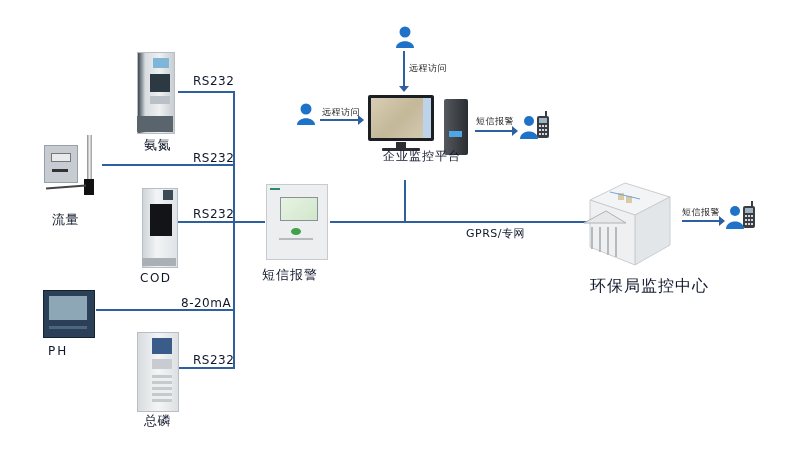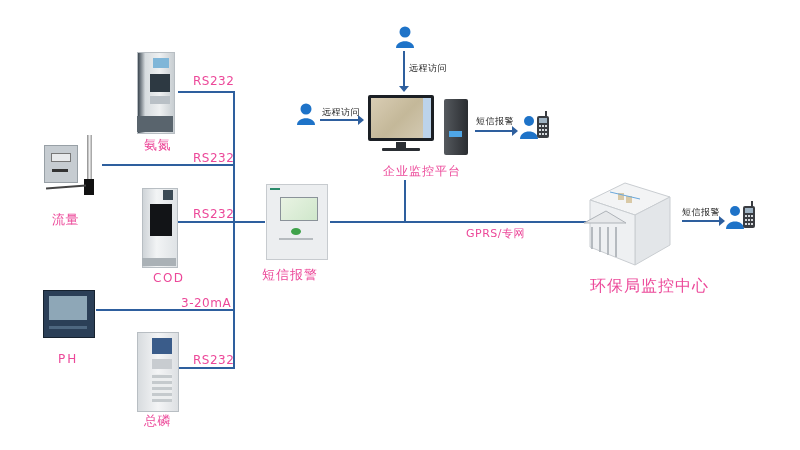--- a/index.html
+++ b/index.html
@@ -1,19 +1,19 @@
 <!DOCTYPE html>
 <html><head>
 <meta charset="utf-8">
 <style>
   html,body{margin:0;padding:0;background:#ffffff;}
   body{width:800px;height:450px;position:relative;overflow:hidden;font-family:"DejaVu Sans","Liberation Sans",sans-serif;color:#1a1a1a;}
   .abs{position:absolute;}
   .line{position:absolute;background:#2e5f9e;}
-  .lbl{position:absolute;font-size:12px;letter-spacing:0.5px;white-space:nowrap;color:#ec4899;}
+  .lbl{position:absolute;font-size:12px;letter-spacing:0.5px;white-space:nowrap;color:#0f172a;}
   .small{font-size:9px;color:#222;}
   .device{position:absolute;}
   
   .cab{position:absolute;background:linear-gradient(90deg,#cfd4d8,#f2f4f5 40%,#dfe3e6);border:1px solid #b8bec3;}
   .screen{position:absolute;background:#1f2a33;}
   .person svg,.phone svg{display:block;}
 </style>
 </head>
 <body>
 
@@ -23,21 +23,21 @@
 <div class="line" style="left:178px;top:221px;width:57px;height:2px;"></div>
 <div class="line" style="left:96px;top:309px;width:139px;height:2px;"></div>
 <div class="line" style="left:178px;top:367px;width:57px;height:2px;"></div>
 <div class="line" style="left:235px;top:221px;width:30px;height:2px;"></div>
 <div class="line" style="left:330px;top:221px;width:260px;height:2px;"></div>
 <div class="line" style="left:404px;top:180px;width:2px;height:42px;"></div>
 
 <div class="lbl" style="left:193px;top:74px;">RS232</div>
 <div class="lbl" style="left:193px;top:151px;">RS232</div>
 <div class="lbl" style="left:193px;top:207px;">RS232</div>
-<div class="lbl" style="left:181px;top:296px;">3-20mA</div>
+<div class="lbl" style="left:181px;top:296px;">8-20mA</div>
 <div class="lbl" style="left:193px;top:353px;">RS232</div>
 
 <div class="device" style="left:137px;top:52px;width:36px;height:80px;">
   <div class="cab" style="left:0;top:0;width:36px;height:80px;background:linear-gradient(90deg,#3b4650,#d7dcdf 20%,#eef0f1 60%,#c8ced2);"></div>
   <div class="screen" style="left:16px;top:6px;width:16px;height:10px;background:#7fb6d8;"></div>
   <div class="screen" style="left:13px;top:22px;width:20px;height:18px;background:#2d3942;"></div>
   <div class="abs" style="left:13px;top:44px;width:20px;height:8px;background:#b9c0c6;"></div>
   <div class="abs" style="left:0;top:64px;width:36px;height:16px;background:#59646d;"></div>
 </div>
 <div class="lbl" style="left:144px;top:136px;font-size:13px;">氨氮</div>
@@ -51,28 +51,28 @@
   <div class="abs" style="left:8px;top:51px;width:40px;height:2px;background:#444;transform:rotate(-4deg);"></div>
 </div>
 <div class="lbl" style="left:52px;top:211px;font-size:13px;">流量</div>
 
 <div class="device" style="left:142px;top:188px;width:34px;height:78px;">
   <div class="cab" style="left:0;top:0;width:34px;height:78px;"></div>
   <div class="screen" style="left:21px;top:2px;width:10px;height:10px;background:#3b4a55;"></div>
   <div class="screen" style="left:8px;top:16px;width:22px;height:32px;background:#121417;"></div>
   <div class="abs" style="left:0;top:70px;width:34px;height:8px;background:#aab1b6;"></div>
 </div>
-<div class="lbl" style="left:153px;top:271px;font-size:12px;letter-spacing:1.5px;">COD</div>
+<div class="lbl" style="left:140px;top:271px;font-size:12px;letter-spacing:1.5px;">COD</div>
 
 <div class="device" style="left:43px;top:290px;width:52px;height:46px;">
   <div class="abs" style="left:0;top:0;width:50px;height:46px;background:#2b3f57;border:1px solid #16222f;"></div>
   <div class="abs" style="left:6px;top:6px;width:38px;height:24px;background:#8ea7b7;"></div>
   <div class="abs" style="left:6px;top:36px;width:38px;height:3px;background:#4e6780;"></div>
 </div>
-<div class="lbl" style="left:58px;top:344px;font-size:12px;letter-spacing:2px;margin-top:8px;">PH</div>
+<div class="lbl" style="left:48px;top:344px;font-size:12px;letter-spacing:2px;">PH</div>
 
 <div class="device" style="left:137px;top:332px;width:40px;height:80px;">
   <div class="cab" style="left:0;top:0;width:40px;height:78px;background:linear-gradient(90deg,#d8dcdf,#f4f5f6 50%,#dde0e3);"></div>
   <div class="screen" style="left:15px;top:6px;width:20px;height:16px;background:#3a5c8a;"></div>
   <div class="abs" style="left:15px;top:27px;width:20px;height:10px;background:#c8ccd0;"></div>
   <div class="abs" style="left:15px;top:42px;width:20px;height:28px;background:repeating-linear-gradient(0deg,#c5cacd 0 3px,#eceeef 3px 6px);"></div>
 </div>
 <div class="lbl" style="left:144px;top:412px;font-size:13px;">总磷</div>
 
 <div class="device" style="left:266px;top:184px;width:62px;height:78px;">
@@ -88,21 +88,21 @@
 
   <div class="abs" style="left:0;top:0;width:66px;height:46px;background:#1b1f24;border-radius:2px;"></div>
   <div class="abs" style="left:3px;top:3px;width:60px;height:40px;background:linear-gradient(135deg,#d9cdb4,#c4b899 50%,#d5ccb6);"></div>
   <div class="abs" style="left:55px;top:3px;width:8px;height:40px;background:#bcd3ea;"></div>
   <div class="abs" style="left:28px;top:47px;width:10px;height:6px;background:#2a2e33;"></div>
   <div class="abs" style="left:14px;top:53px;width:38px;height:3px;background:#2a2e33;border-radius:1px;"></div>
 
   <div class="abs" style="left:76px;top:4px;width:24px;height:56px;background:linear-gradient(90deg,#55595e,#2a2d31);border-radius:2px;"></div>
   <div class="abs" style="left:81px;top:36px;width:13px;height:6px;background:#4fa6e6;"></div>
 </div>
-<div class="lbl" style="left:383px;top:163px;font-size:12px;letter-spacing:1px;text-align:center;">企业监控平台</div>
+<div class="lbl" style="left:383px;top:148px;font-size:12px;letter-spacing:1px;text-align:center;">企业监控平台</div>
 
 <div class="person abs" style="left:395px;top:26px;">
   <svg width="20" height="22" viewBox="0 0 20 22">
       <circle cx="10" cy="6" r="5.5" fill="#1e73c8"></circle>
       <path d="M1 22 C1 13 19 13 19 22 Z" fill="#1e73c8"></path>
     </svg>
 </div>
 <div class="line" style="left:403px;top:51px;width:2px;height:37px;"></div>
 <div class="abs" style="left:399px;top:86px;width:0;height:0;border-left:5px solid transparent;border-right:5px solid transparent;border-top:6px solid #2e5f9e;"></div>
 <div class="lbl small" style="left:409px;top:62px;">远程访问</div>

